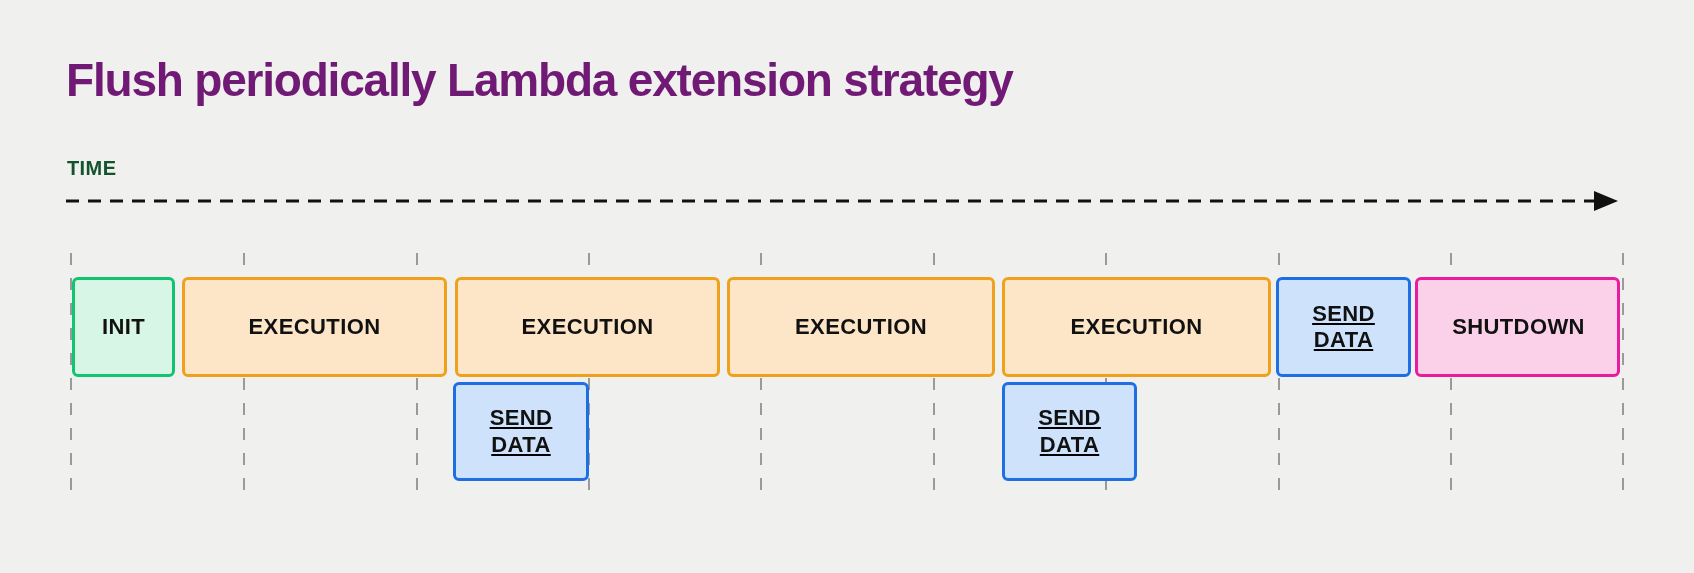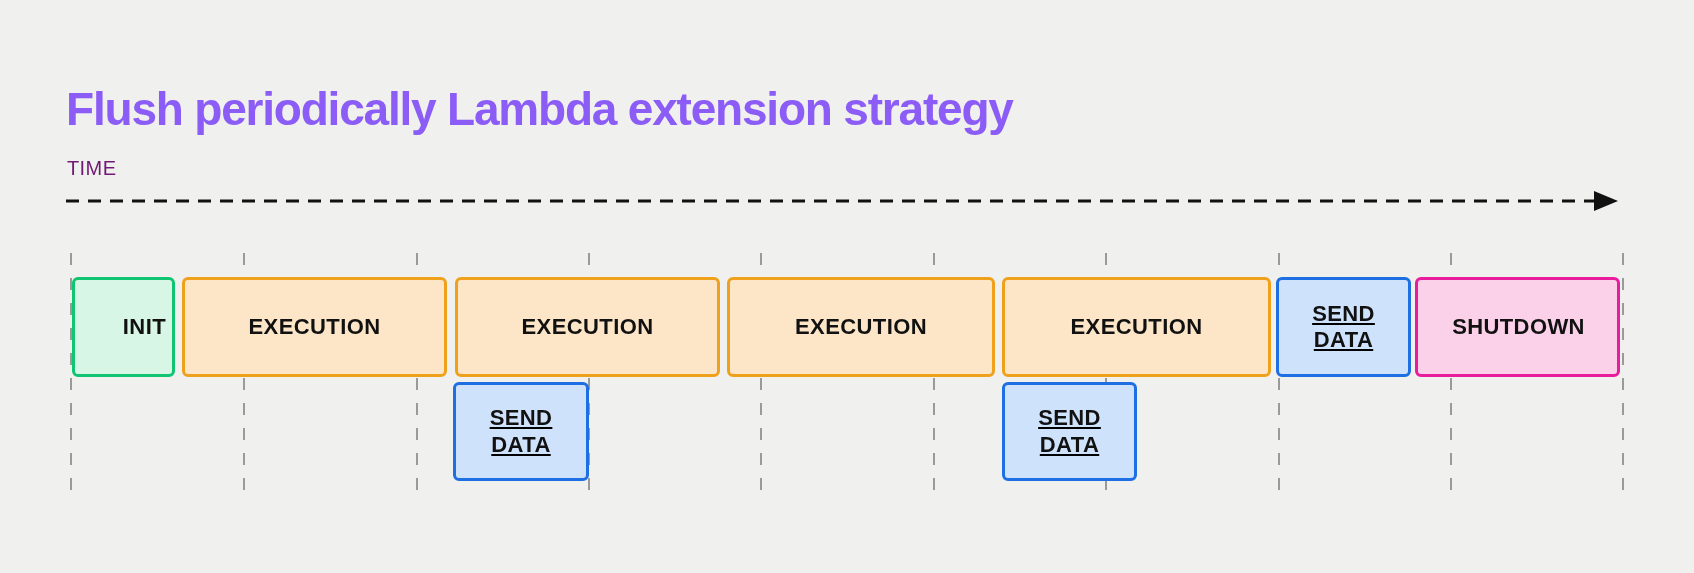--- a/index.html
+++ b/index.html
@@ -15,33 +15,32 @@
     overflow: hidden;
   }
   #page-title {
     position: absolute;
     left: 66px;
     top: 54px;
     font-size: 46px;
     line-height: 52px;
     font-weight: bold;
     letter-spacing: -1.2px;
-    color: #8b5cf6;
+    color: #701a75;
     white-space: nowrap;
-    margin-top: 29px;
   }
   #time-label {
     position: absolute;
     left: 67px;
     top: 156px;
     font-size: 20px;
     line-height: 24px;
-    font-weight: normal;
+    font-weight: bold;
     letter-spacing: 0.4px;
-    color: #701a75;
+    color: #14532d;
   }
   #time-arrow {
     position: absolute;
     left: 66px;
     top: 188px;
     width: 1558px;
     height: 26px;
     display: block;
   }
   .gridline {
@@ -101,21 +100,21 @@
       <div class="gridline" style="left: 416px;"></div>
       <div class="gridline" style="left: 588px;"></div>
       <div class="gridline" style="left: 760px;"></div>
       <div class="gridline" style="left: 933px;"></div>
       <div class="gridline" style="left: 1105px;"></div>
       <div class="gridline" style="left: 1278px;"></div>
       <div class="gridline" style="left: 1450px;"></div>
       <div class="gridline" style="left: 1622px;"></div>
     </div>
   <div id="blocks">
-      <div class="block init" style="left: 72px; width: 103px; top: 277px; height: 100px; justify-content: flex-end;">
+      <div class="block init" style="left: 72px; width: 103px; top: 277px; height: 100px;">
         <span class="block-label">INIT</span>
       </div>
       <div class="block execution" style="left: 182px; width: 265px; top: 277px; height: 100px;">
         <span class="block-label">EXECUTION</span>
       </div>
       <div class="block execution" style="left: 455px; width: 265px; top: 277px; height: 100px;">
         <span class="block-label">EXECUTION</span>
       </div>
       <div class="block execution" style="left: 727px; width: 268px; top: 277px; height: 100px;">
         <span class="block-label">EXECUTION</span>

